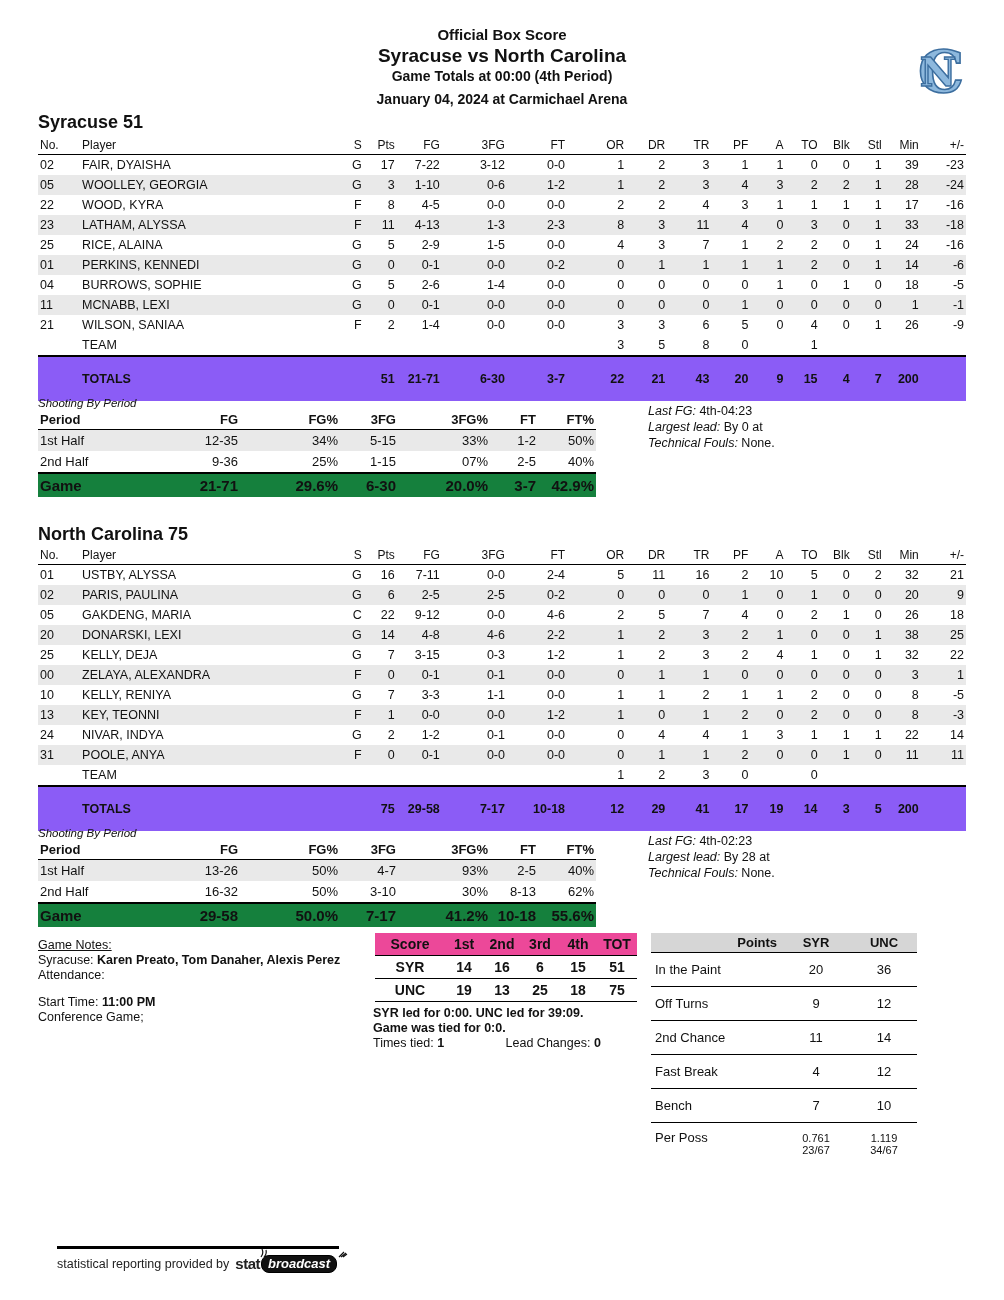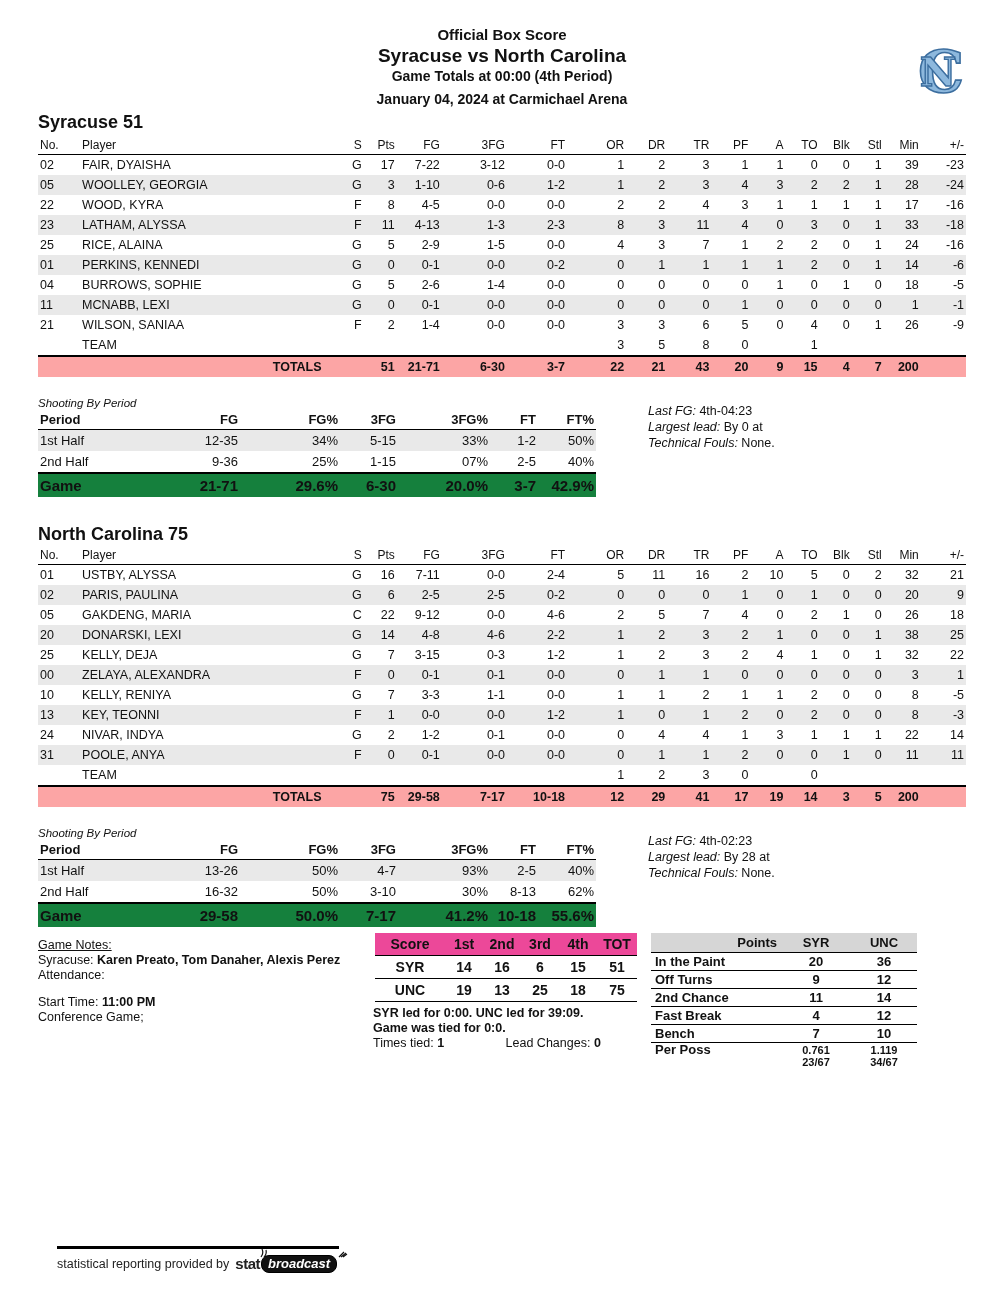--- a/index.html
+++ b/index.html
@@ -19,21 +19,21 @@
 
   
   table{border-collapse:collapse;table-layout:fixed;}
   .boxtable{position:absolute;left:38px;width:928px;font-size:12px;}
   .boxtable th{font-weight:normal;text-align:right;padding:2px 2px;border-bottom:1.5px solid #000;white-space:nowrap;}
   .boxtable th.cl{text-align:left;}
   .boxtable td{padding:3px 2px;white-space:nowrap;overflow:hidden;font-size:12.5px;}
   .boxtable td.cl{text-align:left;}
   .boxtable td.cr{text-align:right;}
   .boxtable tbody.players tr:nth-child(even){background:#e9e9e9;}
-  .boxtable tr.totals td{background:#fca5a5;font-weight:bold;border-top:2px solid #000;padding:3px 2px;text-align:right;}
+  .boxtable tr.totals td{background:#8b5cf6;font-weight:bold;border-top:2px solid #000;padding:15px 2px;}
 
   
   .shoot-label{position:absolute;left:38px;font-size:11.5px;font-style:italic;}
   .shoottable{position:absolute;left:38px;width:558px;font-size:13px;}
   .shoottable th{font-weight:bold;text-align:right;padding:2px 2px;border-bottom:1.5px solid #000;white-space:nowrap;}
   .shoottable th.cl{text-align:left;}
   .shoottable td{padding:3px 2px;white-space:nowrap;}
   .shoottable td.cl{text-align:left;}
   .shoottable td.cr{text-align:right;}
   .shoottable tbody tr:nth-child(odd){background:#e9e9e9;}
@@ -56,21 +56,21 @@
   .scoretable td.tot{font-weight:bold;font-size:14px;}
 
   .leadnotes{position:absolute;left:373px;font-size:12.5px;line-height:15px;}
   .leadnotes .b{font-weight:bold;}
   .leadnotes .sp{display:inline-block;width:58px;}
 
   
   .pointstable{position:absolute;left:651px;width:266px;font-size:13px;}
   .pointstable th{background:#d6d6d6;font-weight:bold;text-align:center;padding:2px 4px;border-bottom:1.5px solid #000;}
   .pointstable th.cl{text-align:right;}
-  .pointstable td{padding:1px 4px;text-align:center;border-bottom:1px solid #000;font-weight:bold;}
+  .pointstable td{padding:9px 4px;text-align:center;border-bottom:1px solid #000;}
   .pointstable td.cl{text-align:left;}
   .pointstable tr.perposs td{border-bottom:none;font-size:11px;line-height:12px;vertical-align:top;}
   .pointstable tr.perposs td.cl{font-size:13px;}
 
   
   .footer{position:absolute;left:57px;top:1246px;width:282px;}
   .footer .rule{height:2.5px;background:#000;width:282px;}
   .footer .row{margin-top:6px;display:flex;align-items:center;font-size:12.5px;color:#222;}
   .sb-logo{display:inline-flex;align-items:center;margin-left:6px;position:relative;text-align:right;}
   .sb-stat{font-weight:bold;font-size:15px;letter-spacing:-0.5px;}

